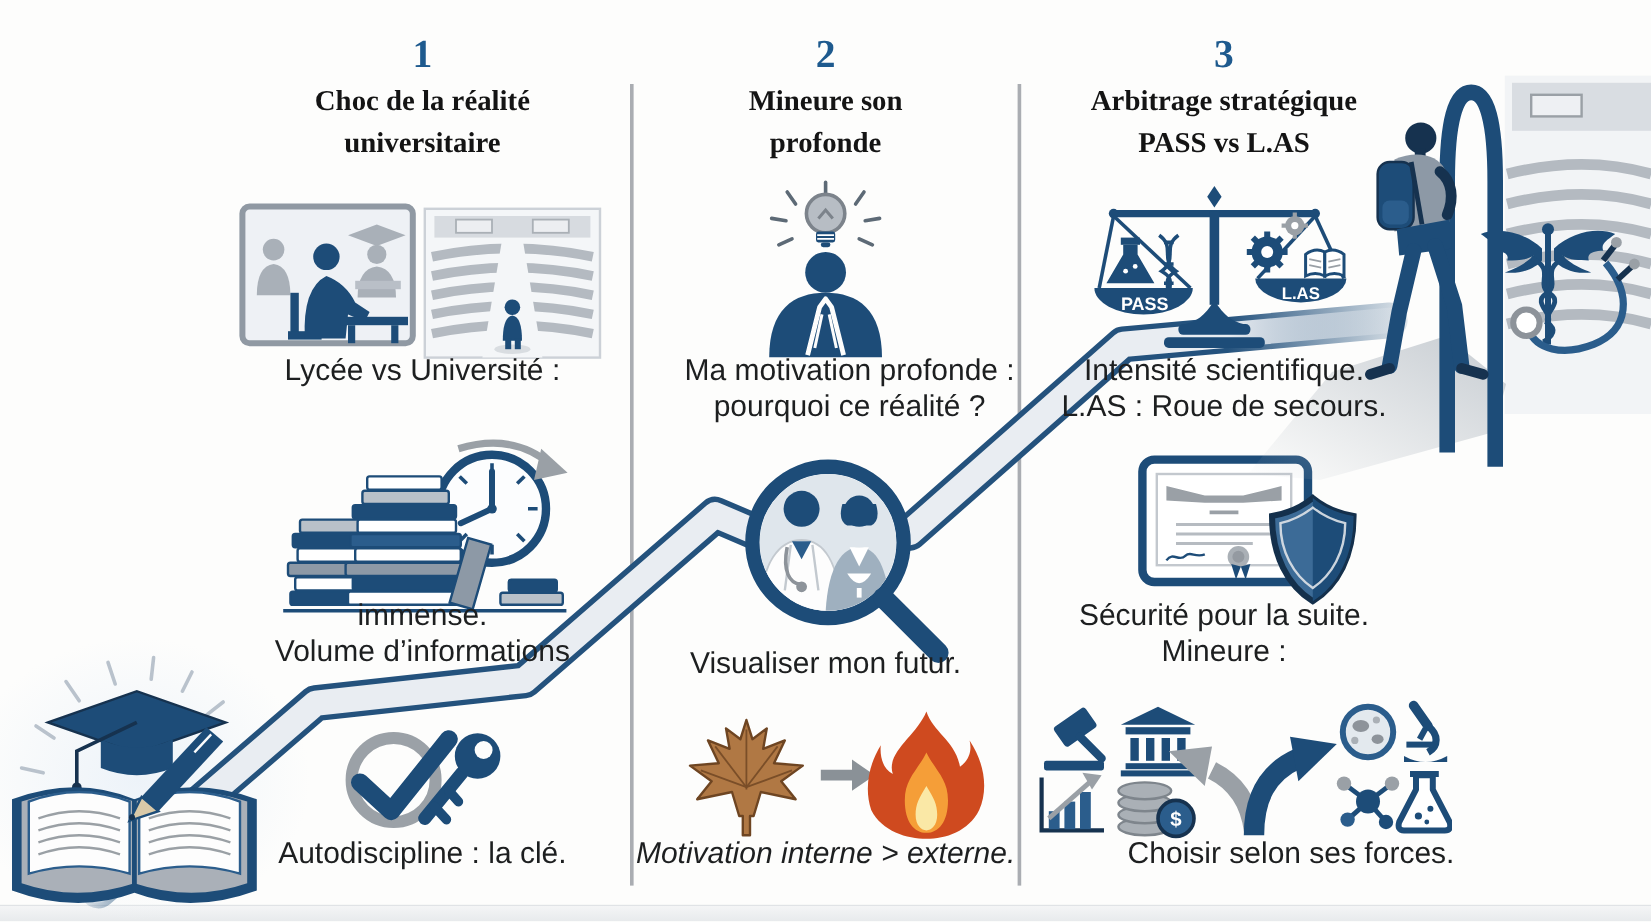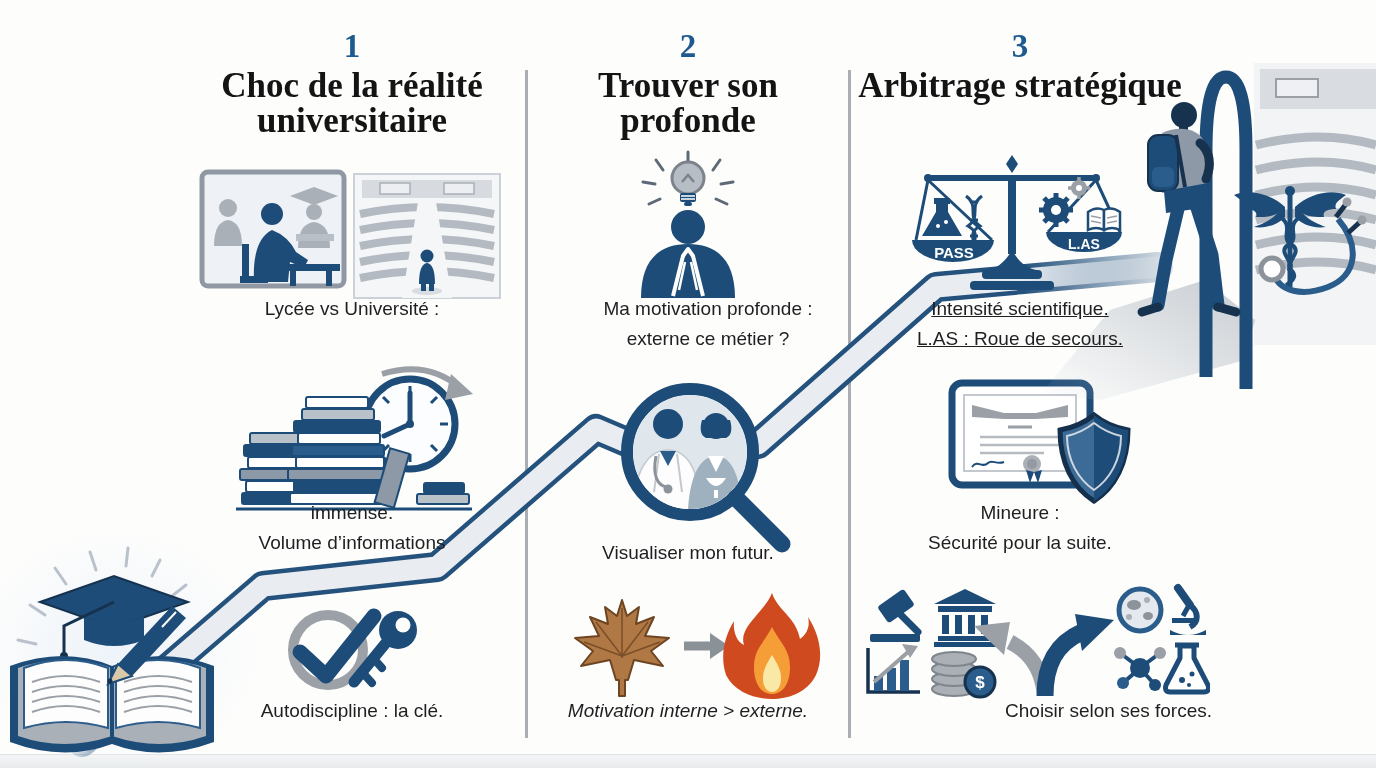--- a/index.html
+++ b/index.html
@@ -2,23 +2,23 @@
 <html><head>
 <meta charset="utf-8">
 <style>
   html,body{margin:0;padding:0;background:#fff;}
   #canvas{position:relative;width:1376px;height:768px;background:#fdfdfc;overflow:hidden;
           font-family:"Liberation Sans",sans-serif;}
   .divider{position:absolute;top:70px;height:668px;width:3px;background:#9b9fa4;opacity:.85;z-index:1;}
   .col-number{position:absolute;width:340px;text-align:center;
       font-family:"Liberation Serif",serif;font-weight:700;font-size:33px;color:#1e5a8e;z-index:4;}
   .col-title{position:absolute;width:380px;text-align:center;
-      font-family:"Liberation Serif",serif;font-weight:700;font-size:35px;line-height:35px;color:#141414;z-index:4;}
+      font-family:"Liberation Serif",serif;font-weight:700;font-size:24px;line-height:35px;color:#141414;z-index:4;}
   .col-title span{display:block;}
-  .caption{position:absolute;width:360px;text-align:center;font-size:19px;line-height:30px;
+  .caption{position:absolute;width:360px;text-align:center;font-size:25px;line-height:30px;
       color:#1d1f20;z-index:4;}
   .caption span{display:block;}
   .icon-wrap{position:absolute;z-index:3;}
   .deco{position:absolute;z-index:3;}
   #road-layer{position:absolute;left:0;top:0;z-index:2;}
   #floor{position:absolute;left:0;bottom:0;width:1376px;height:13px;z-index:0;
       background:linear-gradient(#f4f5f6,#e7eaec);border-top:1px solid #e0e3e6;}
   #book-glow{position:absolute;left:-30px;top:530px;width:290px;height:240px;z-index:2;border-radius:50%;
       background:radial-gradient(ellipse at center,#edf3f9 0%,rgba(253,253,252,0) 70%);}
 </style>
@@ -54,27 +54,28 @@
   </svg>
 
   <div class="col-number" style="left:182px;top:28px;">1</div>
   <div class="col-title" style="left:162px;top:68px;">
     <span>Choc de la réalité</span>
     <span>universitaire</span>
   </div>
 
   <div class="col-number" style="left:518px;top:28px;">2</div>
   <div class="col-title" style="left:498px;top:68px;">
-    <span>Trouver son</span>
+    <span>Mineure son</span>
     <span>profonde</span>
   </div>
 
   <div class="col-number" style="left:850px;top:28px;">3</div>
   <div class="col-title" style="left:830px;top:68px;">
     <span>Arbitrage stratégique</span>
+    <span>PASS vs L.AS</span>
   </div>
 
   <div class="icon-wrap" style="left:198px;top:168px;">
     <svg width="150" height="130" viewBox="0 0 150 130">
       <rect x="4" y="4" width="142" height="114" rx="6" fill="#eef1f5" stroke="#9099a3" stroke-width="5"></rect>
       <circle cx="30" cy="40" r="9" fill="#a9b0b8"></circle>
       <path d="M16,78 Q16,54 30,52 Q44,54 44,78 Z" fill="#a9b0b8"></path>
       <polygon points="92,28 116,19 140,28 116,37" fill="#a9b0b8"></polygon>
       <circle cx="116" cy="44" r="8" fill="#a9b0b8"></circle>
       <path d="M100,80 Q100,56 116,54 Q132,56 132,80 Z" fill="#a9b0b8"></path>
@@ -196,21 +197,21 @@
       <circle cx="75" cy="77" r="17" fill="#1d4c78"></circle>
       <path d="M28,148 C28,108 48,94 75,94 C102,94 122,108 122,148 Z" fill="#1d4c78"></path>
       <path d="M60,146 L70,106 L75,99 L80,106 L90,146" fill="none" stroke="#fdfdfc" stroke-width="4" stroke-linejoin="round"></path>
       <line x1="66" y1="140" x2="72" y2="112" stroke="#fdfdfc" stroke-width="2.5"></line>
       <line x1="84" y1="140" x2="78" y2="112" stroke="#fdfdfc" stroke-width="2.5"></line>
     </svg>
   </div>
 
   <div class="caption" style="left:528px;top:294px;">
     <span>Ma motivation profonde :</span>
-    <span>externe ce métier ?</span>
+    <span>pourquoi ce réalité ?</span>
   </div>
 
   <div class="icon-wrap" style="left:610px;top:372px;">
     <svg width="205" height="192" viewBox="0 0 205 192">
       <defs>
           <clipPath id="magClip">
             <circle cx="80" cy="80" r="57"></circle>
           </clipPath>
         </defs>
       <circle cx="80" cy="80" r="63" fill="#fff" stroke="#1d4c78" stroke-width="12"></circle>
@@ -324,21 +325,21 @@
       </g>
       <path d="M148,80 A38,20 0 0 0 224,80 Z" fill="#1d4c78"></path>
       <text x="186" y="97" text-anchor="middle" font-family="Liberation Sans, sans-serif" font-size="14" font-weight="bold" fill="#fff">L.AS</text>
       <rect x="110" y="24" width="8" height="78" fill="#1d4c78"></rect>
       <path d="M114,98 C106,112 98,116 90,118 L138,118 C130,116 122,112 114,98 Z" fill="#1d4c78"></path>
       <rect x="84" y="118" width="60" height="9" rx="4" fill="#1d4c78"></rect>
       <rect x="72" y="129" width="84" height="9" rx="4" fill="#1d4c78"></rect>
     </svg>
   </div>
 
-  <div class="caption" style="left:840px;top:294px;text-decoration:underline;">
+  <div class="caption" style="left:840px;top:294px;">
     <span>Intensité scientifique.</span>
     <span>L.AS : Roue de secours.</span>
   </div>
 
   <div class="icon-wrap" style="left:948px;top:375px;">
     <svg width="195" height="135" viewBox="0 0 195 135">
       <rect x="4" y="8" width="138" height="102" rx="10" fill="#fff" stroke="#1d4c78" stroke-width="7"></rect>
       <rect x="16" y="20" width="112" height="76" fill="none" stroke="#c3c8ce" stroke-width="2"></rect>
       <path d="M24,30 L56,38 L88,38 L120,30 L120,42 L88,44 L56,44 L24,42 Z" fill="#9aa0a6"></path>
       <line x1="60" y1="52" x2="84" y2="52" stroke="#9aa0a6" stroke-width="3"></line>
@@ -352,22 +353,22 @@
         <circle cx="84" cy="89" r="5" fill="#949aa1"></circle>
       <polygon points="78,95 82,108 86,97" fill="#1d4c78"></polygon>
         <polygon points="86,97 90,108 94,95" fill="#1d4c78"></polygon>
       <path d="M146,40 C157,49 168,53 180,55 C180,88 167,113 146,126 C125,113 112,88 112,55 C124,53 135,49 146,40 Z" fill="#3c6b97" stroke="#14304c" stroke-width="5"></path>
       <path d="M146,40 C157,49 168,53 180,55 C180,88 167,113 146,126 Z" fill="#1d4c78"></path>
       <path d="M146,48 C155,55 164,59 173,61 C173,85 162,104 146,115 C130,104 119,85 119,61 C128,59 137,55 146,48 Z" fill="none" stroke="#dfe3e8" stroke-width="2" opacity="0.9"></path>
     </svg>
   </div>
 
   <div class="caption" style="left:840px;top:498px;">
+    <span>Sécurité pour la suite.</span>
     <span>Mineure :</span>
-    <span>Sécurité pour la suite.</span>
   </div>
 
   <div class="icon-wrap" style="left:858px;top:582px;">
     <svg width="352" height="118" viewBox="0 0 352 118">
       <g>
         <rect x="22" y="14" width="32" height="20" rx="3" fill="#1d4c78" transform="rotate(-35 38 24)"></rect>
         <line x1="42" y1="32" x2="60" y2="50" stroke="#1d4c78" stroke-width="7" stroke-linecap="round"></line>
         <rect x="12" y="52" width="50" height="8" rx="2" fill="#1d4c78"></rect>
       </g>
       <g fill="#1d4c78">

